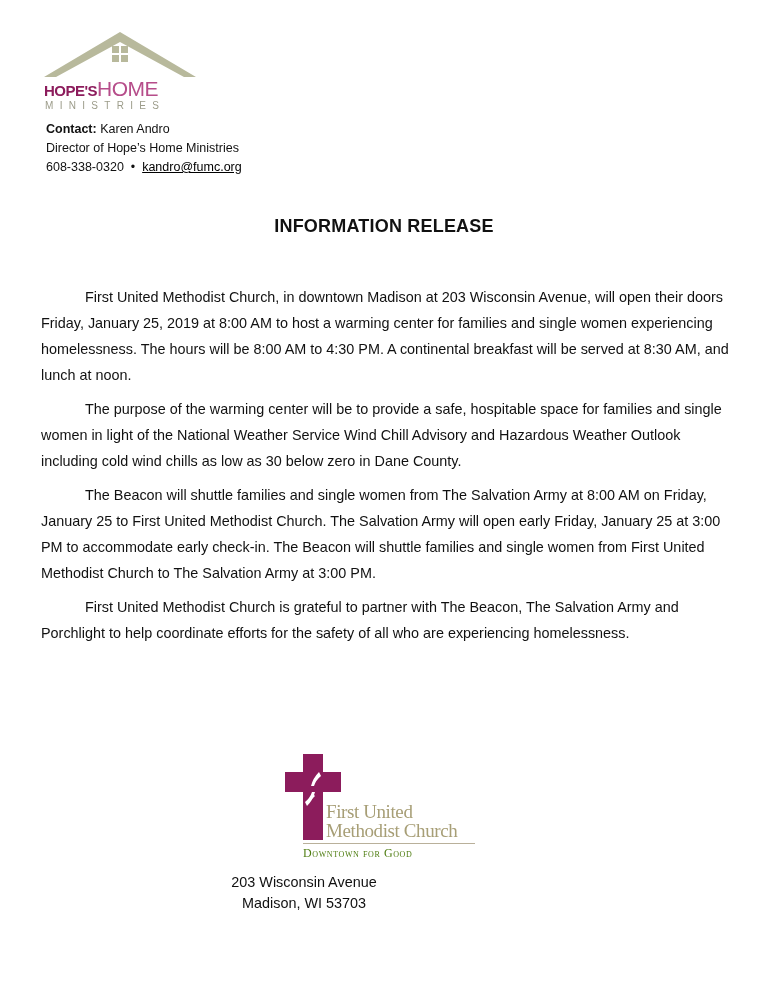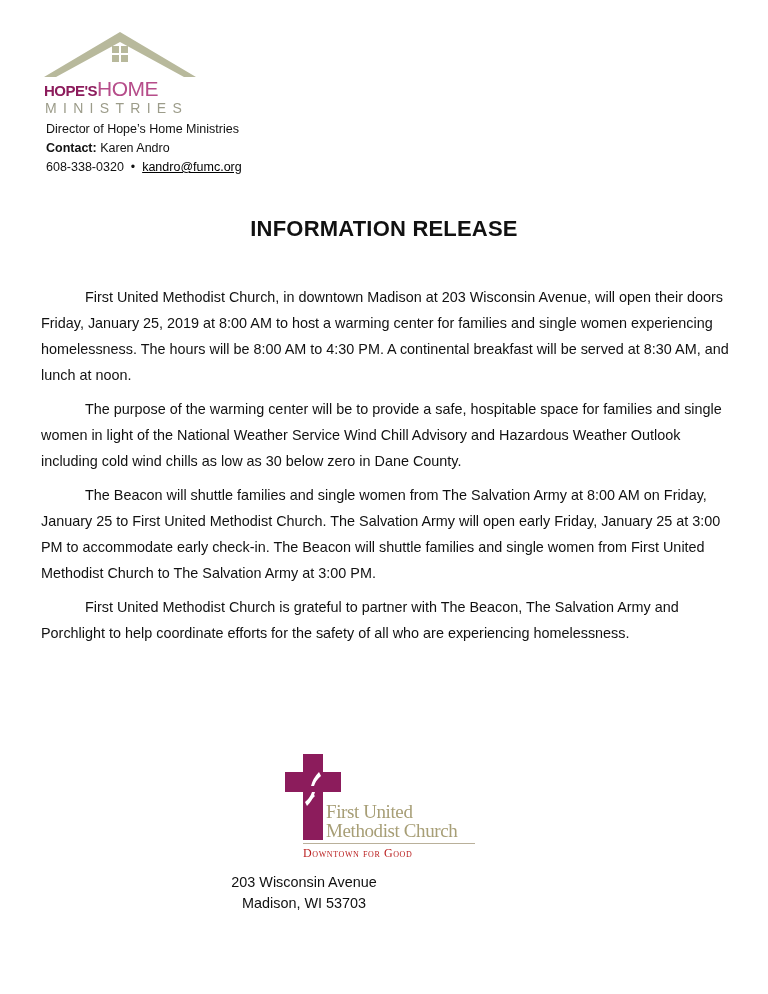--- a/index.html
+++ b/index.html
@@ -5,40 +5,40 @@
     html, body { margin: 0; padding: 0; background: #ffffff; }
     body { width: 768px; height: 994px; position: relative; overflow: hidden;
       font-family: "Liberation Sans", sans-serif; color: #111; }
     .abs { position: absolute; }
     
     .hh-logo { left: 44px; top: 30px; width: 152px; height: 80px; }
     .hh-word { position: absolute; left: 0; top: 48px; white-space: nowrap; line-height: 1; }
     .hh-hopes { font-family: "Liberation Sans", sans-serif; font-weight: bold; font-size: 15px;
       color: #8c1c5c; letter-spacing: -0.5px; }
     .hh-home { font-family: "Liberation Sans", sans-serif; font-size: 21px; color: #b64d8a; letter-spacing: -0.5px; }
-    .hh-min { position: absolute; left: 1px; top: 70px; font-size: 14px; letter-spacing: 6.3px;
+    .hh-min { position: absolute; left: 1px; top: 70px; font-size: 10px; letter-spacing: 6.3px;
       color: #9c9c8a; font-family: "Liberation Sans", sans-serif; white-space: nowrap; }
     
     .contact { left: 46px; top: 120px; font-family: "Liberation Sans", sans-serif; font-size: 12.5px;
       line-height: 19px; color: #111; }
     .contact b { font-weight: bold; }
     .contact a { color: #000000; text-decoration: underline; }
     
-    .title { left: 0; width: 768px; top: 216px; text-align: center; font-weight: bold; font-size: 22px;
+    .title { left: 0; width: 768px; top: 216px; text-align: center; font-weight: bold; font-size: 18px;
       letter-spacing: 0.2px; }
     
     .body { left: 41px; top: 284px; width: 690px; font-family: "Liberation Sans", sans-serif;
       font-size: 14.4px; line-height: 26px; color: #111; }
     .body p { margin: 0 0 8px 0; text-indent: 44px; }
     
     .fumc { left: 285px; top: 754px; width: 200px; height: 110px; }
     .fumc-name { position: absolute; left: 41px; top: 48px; font-family: "Liberation Serif", serif;
       font-size: 19px; line-height: 19px; color: #a79e76; letter-spacing: -0.4px; white-space: nowrap; }
     .fumc-tag { position: absolute; left: 18px; top: 92px; font-family: "Liberation Serif", serif;
-      font-size: 12px; color: #b91c1c; letter-spacing: 0.6px; white-space: nowrap; font-variant: small-caps; }
+      font-size: 12px; color: #4d7c0f; letter-spacing: 0.6px; white-space: nowrap; font-variant: small-caps; }
     .fumc-rule { position: absolute; left: 18px; top: 89px; width: 172px; height: 1px; background: #b9b09a; }
     .address { left: 0; width: 608px; top: 872px; text-align: center; font-size: 14.4px; line-height: 21px; color: #111; }
   </style>
 </head>
 <body>
 
 <div class="abs hh-logo">
   <svg width="152" height="50" viewBox="0 0 152 50" style="position:absolute;left:0;top:0">
     <polygon points="0,47 76,2 152,47 140,47 76,12 12,47" fill="#b8b99c"></polygon>
     <rect x="68" y="16" width="7" height="7" fill="#b8b99c"></rect>
@@ -46,25 +46,25 @@
     <rect x="68" y="25" width="7" height="7" fill="#b8b99c"></rect>
     <rect x="77" y="25" width="7" height="7" fill="#b8b99c"></rect>
   </svg>
   <div class="hh-word">
     <span class="hh-hopes">HOPE'S</span><span class="hh-home">HOME</span>
   </div>
   <div class="hh-min">MINISTRIES</div>
 </div>
 
 <div class="abs contact">
-  <div>Director of Hope’s Home Ministries</div>
   <div>
     <b>Contact:</b>
     <span>Karen Andro</span>
   </div>
+  <div>Director of Hope’s Home Ministries</div>
   <div>
     <span>608-338-0320</span>
     &nbsp;<span>•</span>&nbsp;
     <a href="#">kandro@fumc.org</a>
   </div>
 </div>
 
 <div class="abs title">INFORMATION RELEASE</div>
 
 <div class="abs body">

